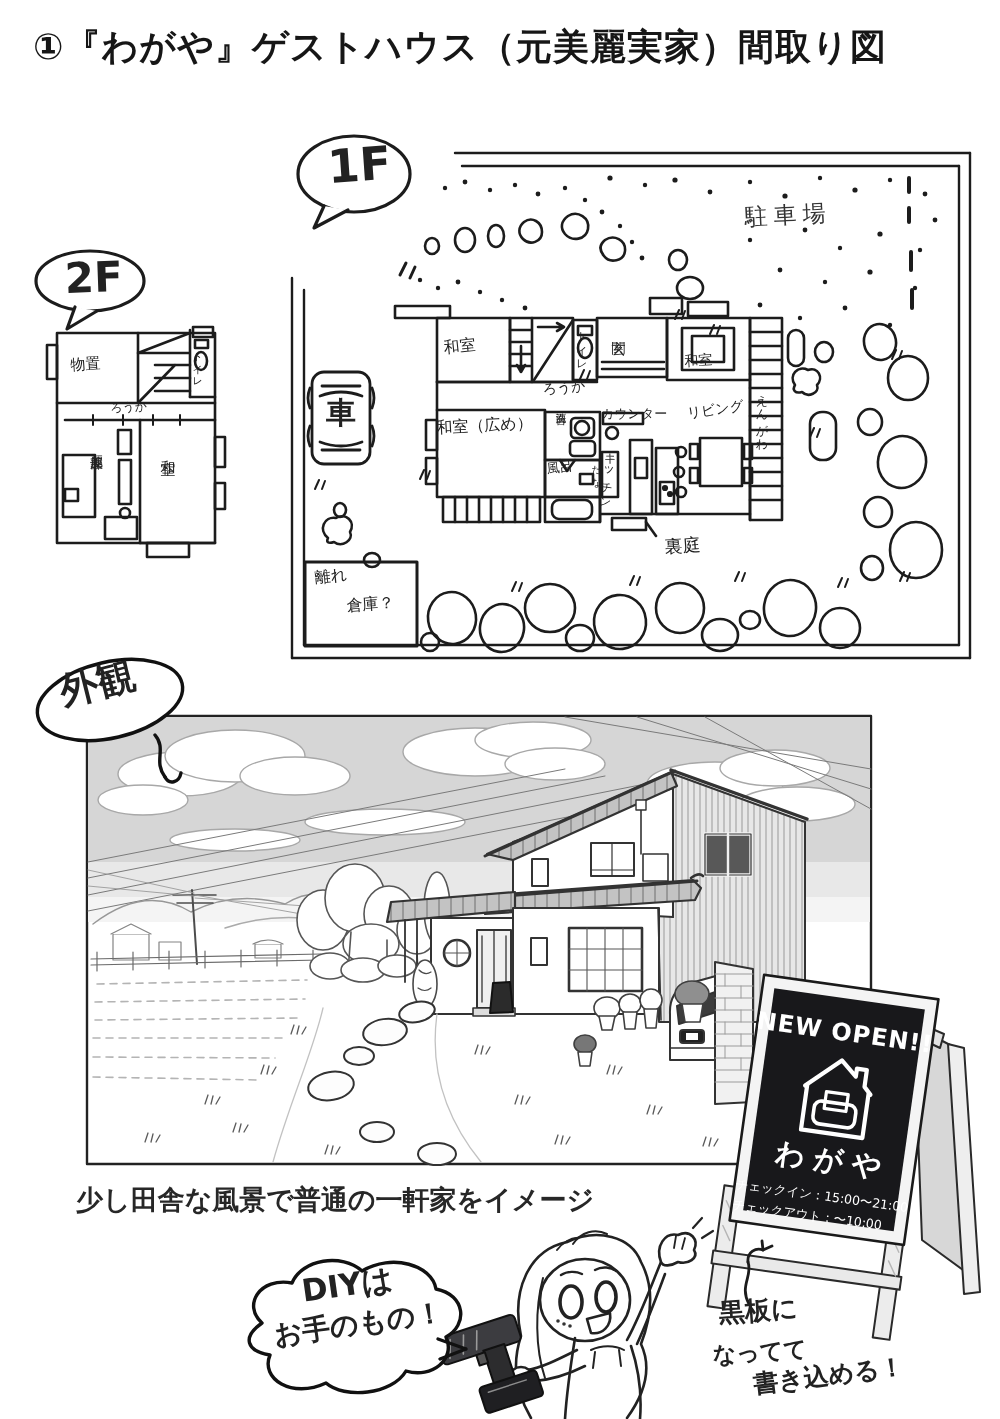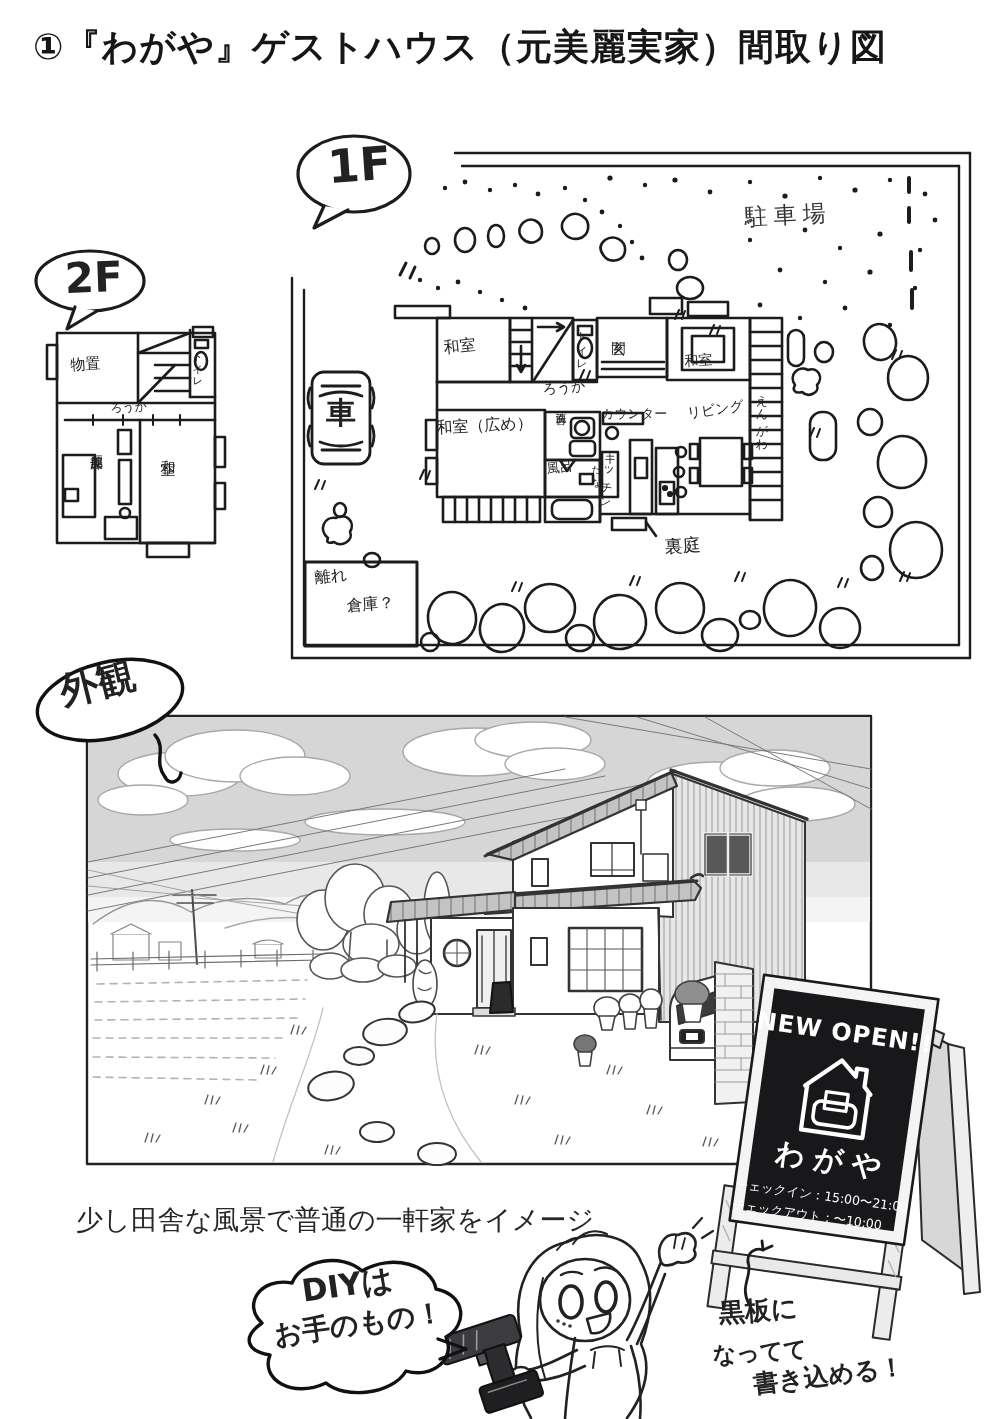--- a/index.html
+++ b/index.html
@@ -2,21 +2,21 @@
 <html><head>
 <meta charset="utf-8">
 <style>
   html,body{margin:0;padding:0;background:#fff;}
   .page{position:relative;width:1000px;height:1419px;background:#fff;overflow:hidden;
         font-family:"DejaVu Sans","Liberation Sans",sans-serif;color:#1c1c1c;}
   .abs{position:absolute;}
   .lbl{position:absolute;white-space:nowrap;color:#222;transform-origin:left top;line-height:1;}
   .v{writing-mode:vertical-rl;text-orientation:upright;letter-spacing:1px;}
   .title{position:absolute;left:33px;top:23px;font-size:36px;font-weight:700;letter-spacing:1px;color:#161616;}
-  .caption{position:absolute;left:76px;top:1183px;font-size:27px;line-height:1.25;font-weight:400;color:#272727;margin-top:20px;}
+  .caption{position:absolute;left:76px;top:1183px;font-size:27px;line-height:1.25;font-weight:700;color:#272727;}
   svg{position:absolute;overflow:visible;}
   text{font-family:"DejaVu Sans","Liberation Sans",sans-serif;}
 </style>
 </head>
 <body>
 
 <div class="page">
 
   <div class="title">①『わがや』ゲストハウス（元美麗実家）間取り図</div>
 

